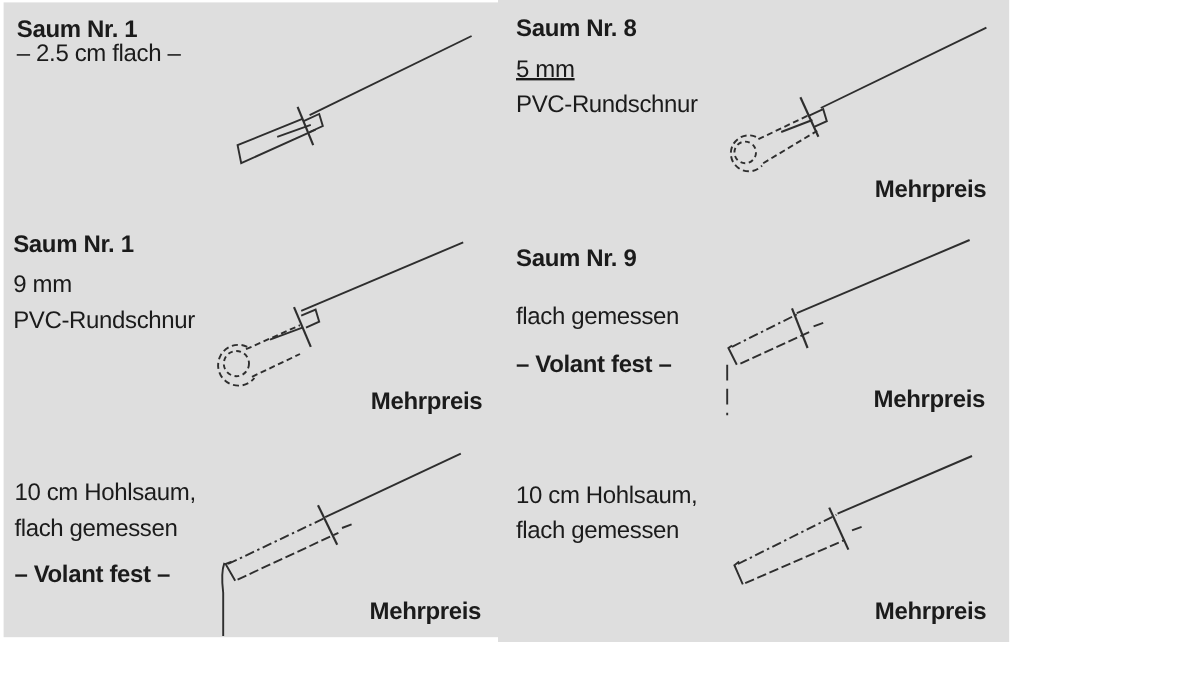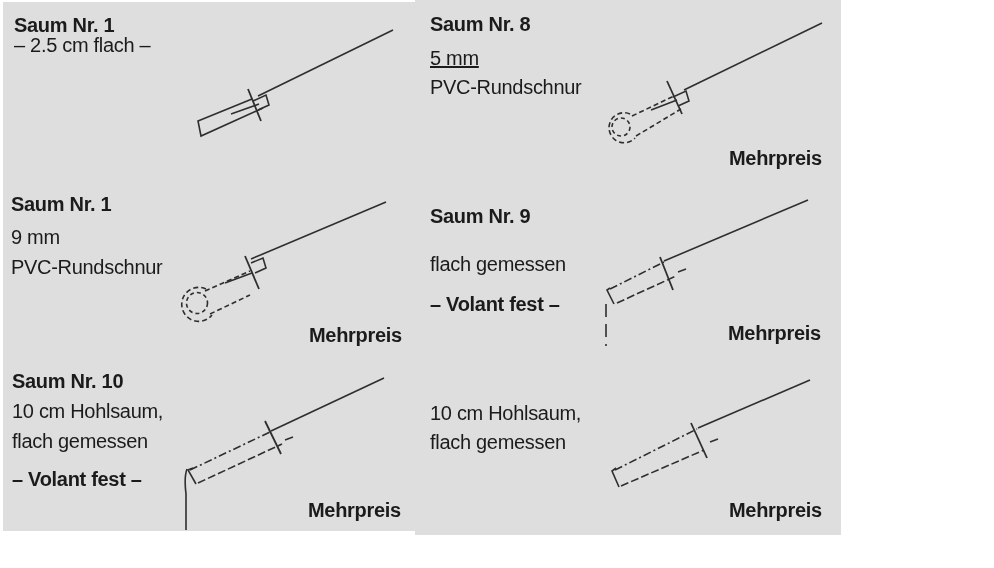--- a/index.html
+++ b/index.html
@@ -100,21 +100,20 @@
   <div class="t b" style="left:11px;top:193px;">Saum Nr. 1</div>
   <div class="t" style="left:11px;top:226px;">9 mm</div>
   <div class="t" style="left:11px;top:256px;">PVC-Rundschnur</div>
   <div class="t b" style="left:309px;top:324px;">Mehrpreis</div>
 
   <div class="t b" style="left:430px;top:193px;margin-top:12px;">Saum Nr. 9</div>
   <div class="t" style="left:430px;top:253px;">flach gemessen</div>
   <div class="t b" style="left:430px;top:293px;">– Volant fest –</div>
   <div class="t b" style="left:728px;top:322px;">Mehrpreis</div>
 
-  <div class="t b" style="left:12px;top:370px;">Saum Nr. 10</div>
   <div class="t" style="left:12px;top:400px;">10 cm Hohlsaum,</div>
   <div class="t" style="left:12px;top:430px;">flach gemessen</div>
   <div class="t b" style="left:12px;top:468px;">– Volant fest –</div>
   <div class="t b" style="left:308px;top:499px;">Mehrpreis</div>
 
   <div class="t" style="left:430px;top:402px;">10 cm Hohlsaum,</div>
   <div class="t" style="left:430px;top:431px;">flach gemessen</div>
   <div class="t b" style="left:729px;top:499px;">Mehrpreis</div>
 
 </div>

